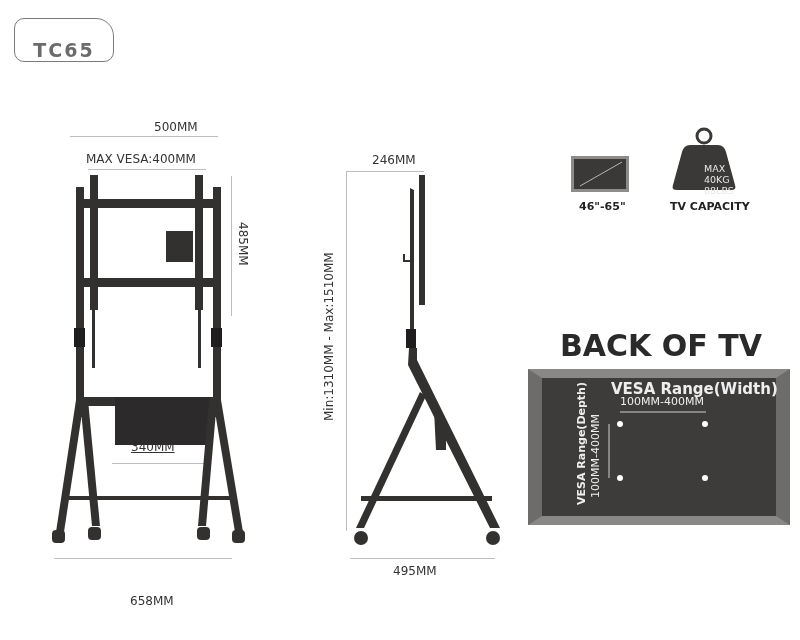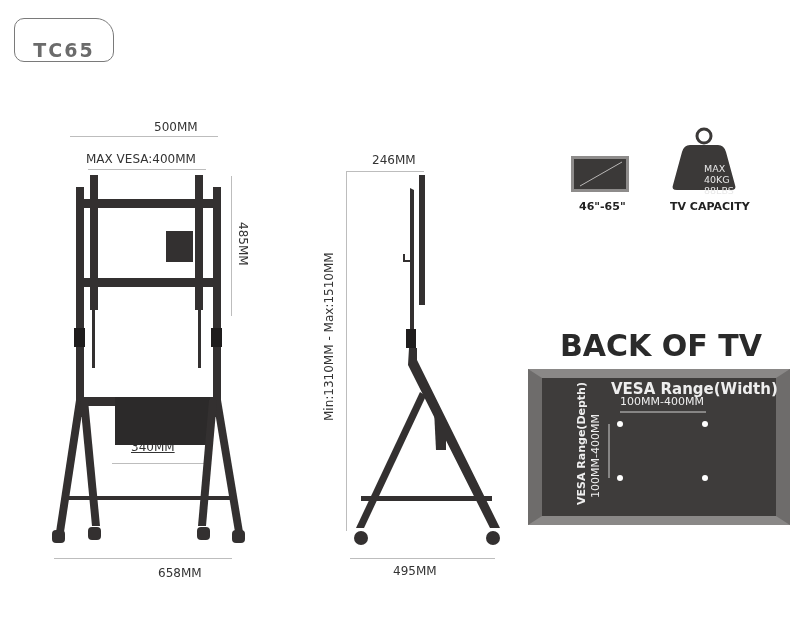--- a/index.html
+++ b/index.html
@@ -26,21 +26,21 @@
 
 <div class="abs lbl" style="left:117px;top:120px;margin-left:37px;">500MM</div>
 <div class="abs dimline" style="left:70px;top:136px;width:148px;height:1px;"></div>
 <div class="abs lbl" style="left:86px;top:152px;">MAX VESA:400MM</div>
 <div class="abs dimline" style="left:88px;top:169px;width:118px;height:1px;"></div>
 <div class="abs dimline" style="left:231px;top:176px;width:1px;height:140px;"></div>
 <div class="abs vtext" style="left:250px;top:222px;transform:rotate(90deg);">485MM</div>
 <div class="abs dimline" style="left:112px;top:463px;width:96px;height:1px;"></div>
 <div class="abs lbl" style="left:131px;top:440px;text-decoration:underline;">340MM</div>
 <div class="abs dimline" style="left:54px;top:558px;width:178px;height:1px;"></div>
-<div class="abs lbl" style="left:130px;top:566px;margin-left:28px;">658MM</div>
+<div class="abs lbl" style="left:130px;top:594px;">658MM</div>
 
 <svg width="800" height="640">
 
   <g fill="#333030">
 
     <rect x="76" y="187" width="8" height="230"></rect>
     <rect x="213" y="187" width="8" height="230"></rect>
 
     <rect x="90" y="175" width="8" height="135"></rect>
     <rect x="195" y="175" width="8" height="135"></rect>

